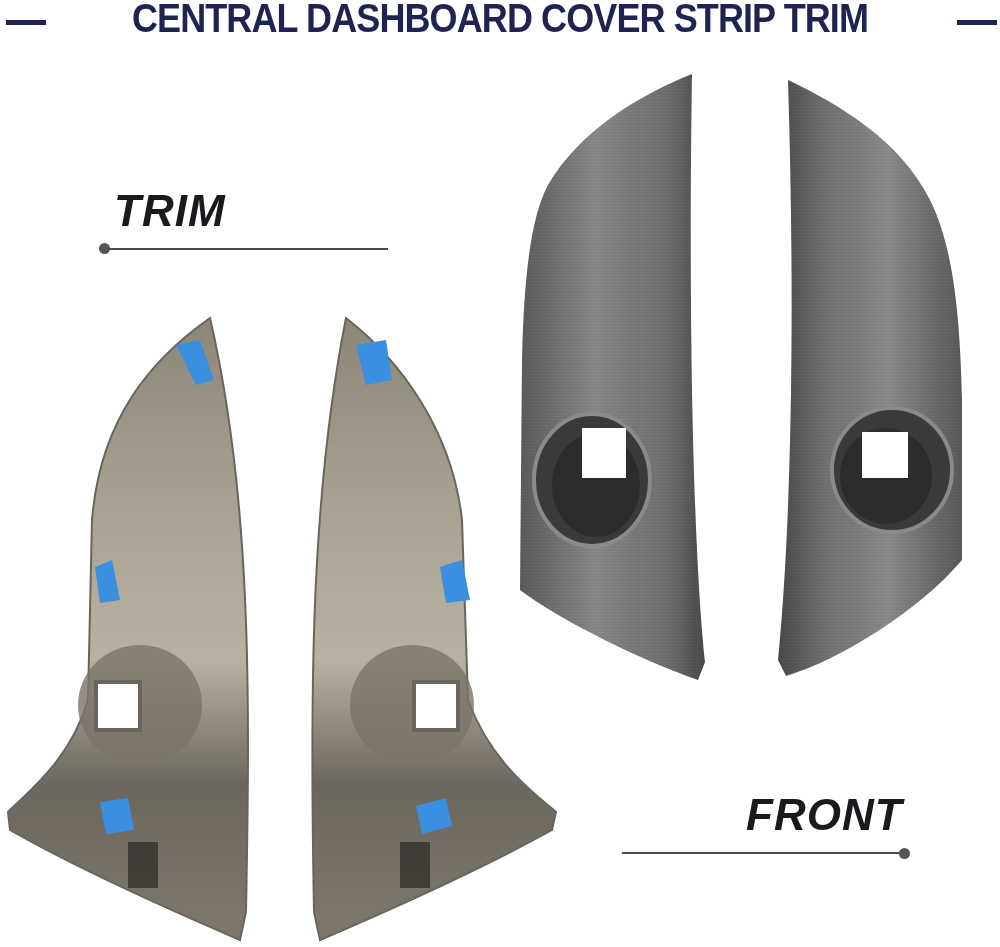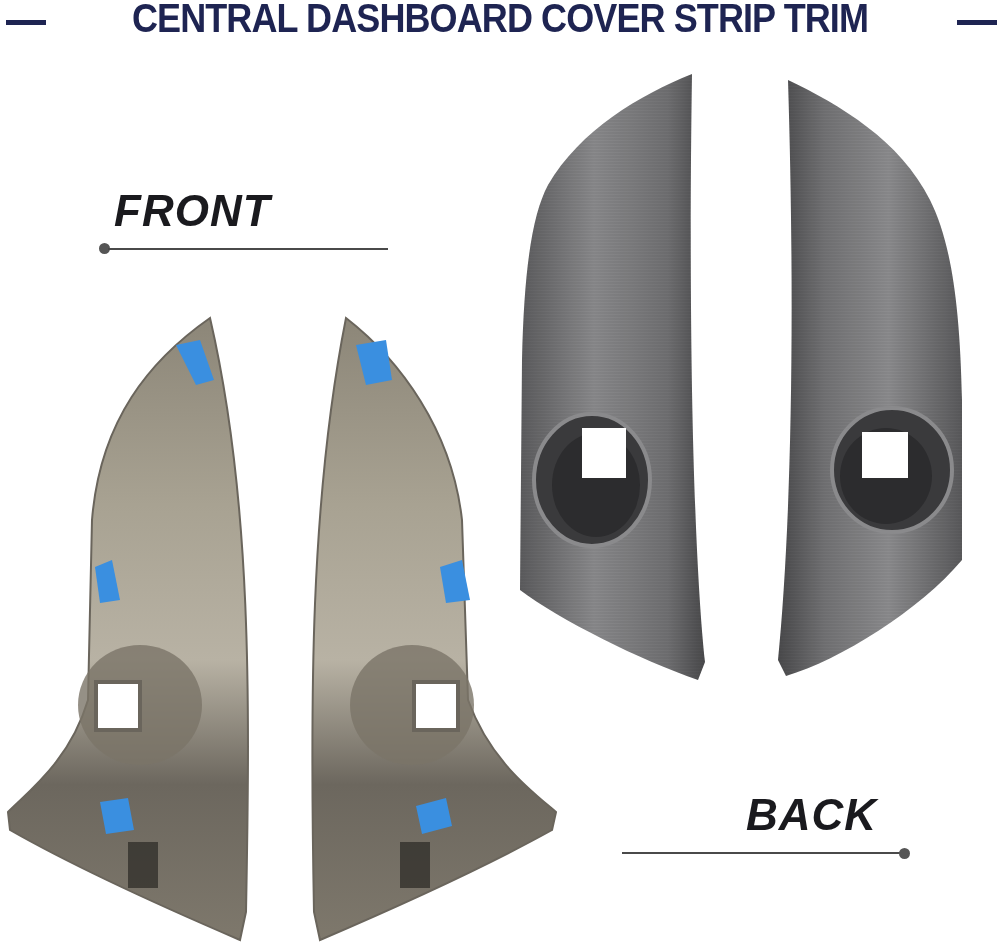--- a/index.html
+++ b/index.html
@@ -14,25 +14,25 @@
 </style>
 </head>
 <body>
 
 <div class="title-bar">
   <div class="title-dash" style="left:6px; width:40px;"></div>
   <div class="title-text">CENTRAL DASHBOARD COVER STRIP TRIM</div>
   <div class="title-dash" style="left:957px; width:40px;"></div>
 </div>
 
-<div class="label" style="left:114px; top:186px;">FRONT</div>
+<div class="label" style="left:114px; top:186px;">TRIM</div>
 <div class="dot" style="left:99px; top:243px;"></div>
 <div class="rule" style="left:108px; top:248px; width:280px;"></div>
 
-<div class="label" style="left:746px; top:790px;">BACK</div>
+<div class="label" style="left:746px; top:790px;">FRONT</div>
 <div class="rule" style="left:622px; top:852px; width:280px;"></div>
 <div class="dot" style="left:899px; top:848px;"></div>
 
 <svg class="part" width="1000" height="947" viewBox="0 0 1000 947" style="left:0; top:0;">
   <defs>
     <linearGradient id="metalL" x1="0" y1="0" x2="1" y2="0">
       <stop offset="0" stop-color="#5c5c5e"></stop>
       <stop offset="0.4" stop-color="#8a8a8c"></stop>
       <stop offset="0.8" stop-color="#707072"></stop>
       <stop offset="1" stop-color="#4a4a4c"></stop>

